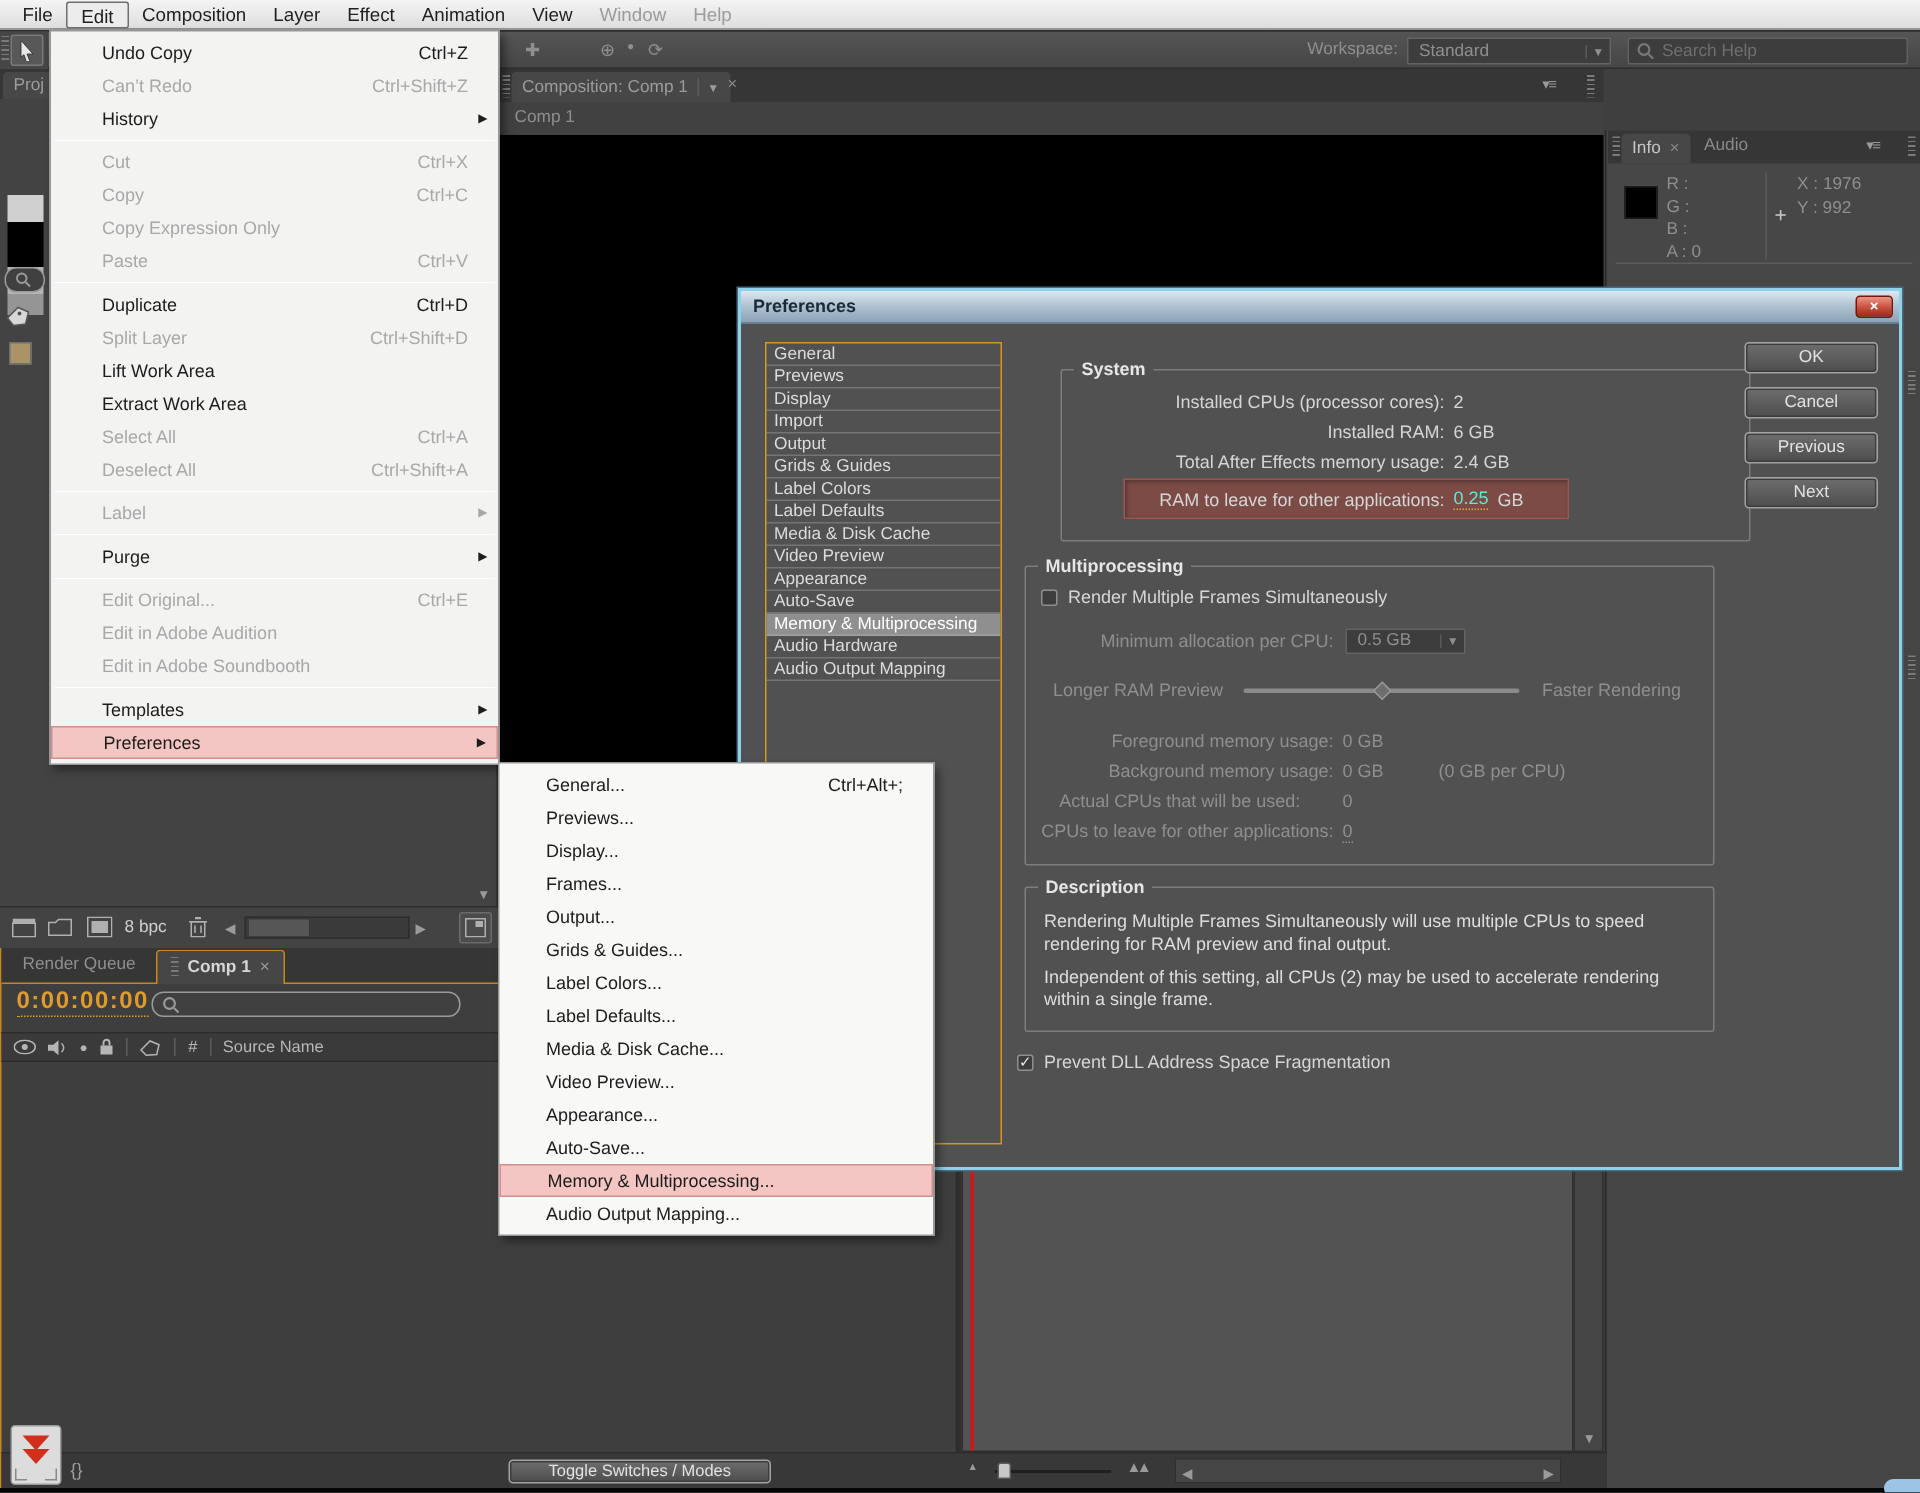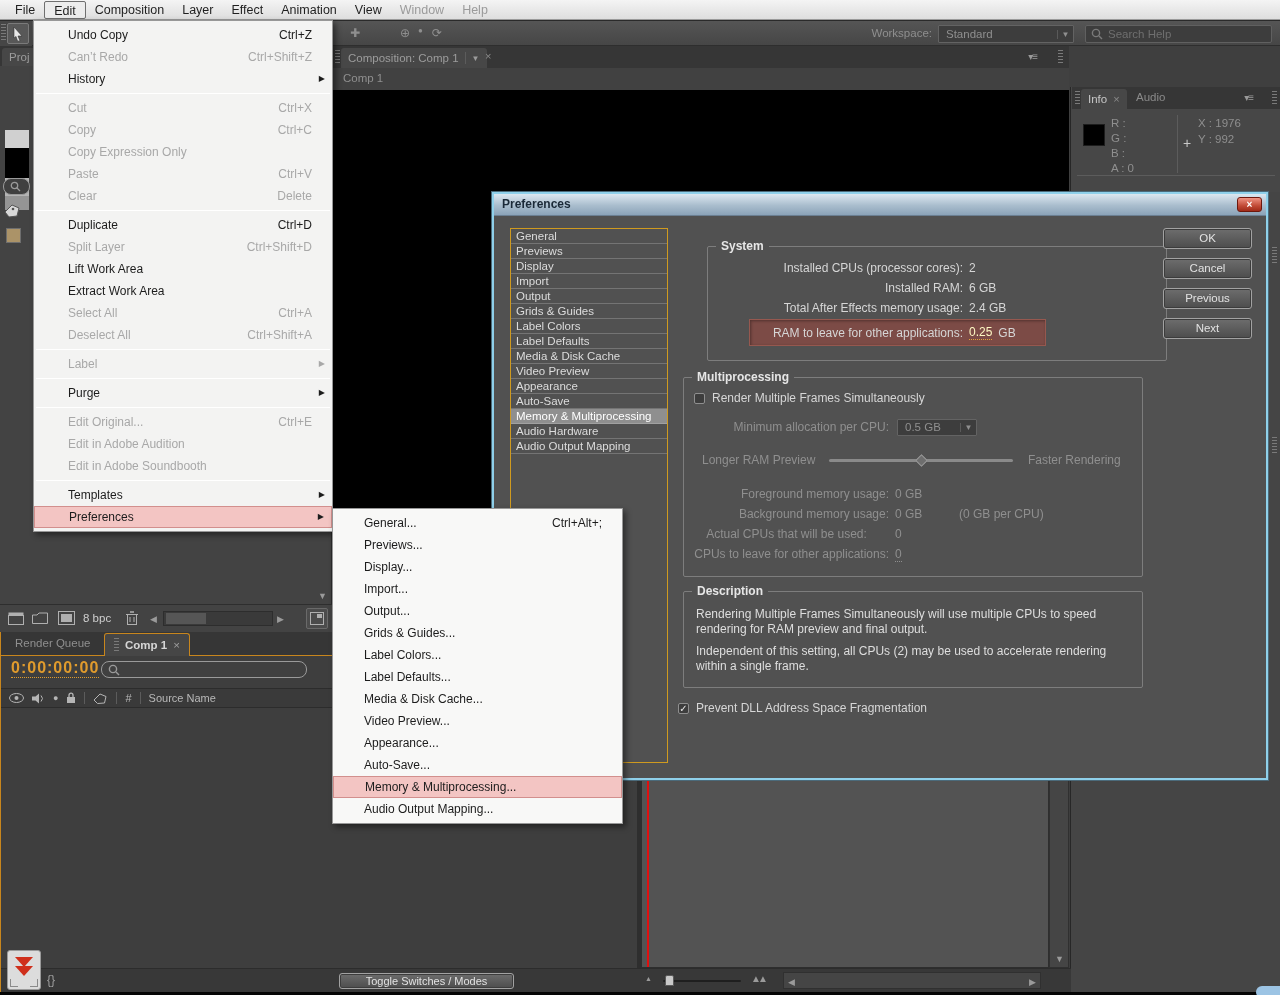--- a/index.html
+++ b/index.html
@@ -49,21 +49,21 @@
   .catlist { left:16px; top:34px; width:158px; height:535px; background:#515151; border:1px solid #cf9a1f; }
   .catitem { height:15px; line-height:14px; padding-left:5px; font-size:11.5px; color:#dcdcdc; border-bottom:1px solid rgba(210,210,210,.28); white-space:nowrap; overflow:hidden; }
   .catitem.sel { background:#8f8f8f; color:#fff; }
   .group { border:1px solid #7d7d7d; border-radius:2px; }
   .gtitle { position:absolute; top:-8px; left:8px; background:#515151; padding:0 5px; font-weight:bold; font-size:12px; color:#e6e6e6; }
   .row { position:absolute; display:flex; align-items:center; font-size:12px; }
   .rlabel { text-align:right; }
   .rval { margin-left:6px; }
   .grayed { color:#8f8f8f; }
   .ramhl { background:#7c4b46; border:1px solid #96584f; box-shadow:inset 1px 1px 3px rgba(0,0,0,.35); }
-  .editval { color:#fef9c3; border-bottom:1px dotted #e0a33c; }
+  .editval { color:#5eead4; border-bottom:1px dotted #e0a33c; }
   .dotted { border-bottom:1px dotted #8f8f8f; }
   .cb { width:11px; height:11px; background:#3d3d3d; border:1px solid #8f8f8f; border-radius:2px; display:inline-block; text-align:center; line-height:10px; font-size:10px; color:#e6e6e6; }
   .btn { left:669px; width:89px; height:21px; background:linear-gradient(#6d6d6d,#4d4d4d); border:1px solid #a2a2a2; box-shadow:inset 0 0 0 1px #3c3c3c; border-radius:3px; color:#e2e2e2; font-size:11.5px; text-align:center; line-height:19px; }
   .ddsmall { width:80px; height:17px; }
   .slidertrack { height:3px; background:#8a8a8a; border-radius:2px; }
   .sliderthumb { width:9px; height:9px; background:#6e6e6e; border:1px solid #9a9a9a; transform:rotate(45deg); }
   .desc { font-size:12px; color:#dedede; line-height:15px; }
 
   
   .tl-tab-active { background:#464646; border:1px solid #c8861d; border-bottom:none; color:#d6d6d6; }
@@ -422,24 +422,20 @@
         <span>Copy</span>
         <span class="msc">Ctrl+C</span>
       </div>
     <div class="mitem dis">
         <span>Copy Expression Only</span>
       </div>
     <div class="mitem dis">
         <span>Paste</span>
         <span class="msc">Ctrl+V</span>
       </div>
-    <div class="mitem dis">
-        <span>Clear</span>
-        <span class="msc">Delete</span>
-      </div>
     <div class="msep"></div>
     <div class="mitem">
         <span>Duplicate</span>
         <span class="msc">Ctrl+D</span>
       </div>
     <div class="mitem dis">
         <span>Split Layer</span>
         <span class="msc">Ctrl+Shift+D</span>
       </div>
     <div class="mitem">
@@ -493,21 +489,21 @@
         <span>General...</span>
         <span class="msc">Ctrl+Alt+;</span>
       </div>
     <div class="mitem">
         <span>Previews...</span>
       </div>
     <div class="mitem">
         <span>Display...</span>
       </div>
     <div class="mitem">
-        <span>Import...</span>
+        <span>Frames...</span>
       </div>
     <div class="mitem">
         <span>Output...</span>
       </div>
     <div class="mitem">
         <span>Grids &amp; Guides...</span>
       </div>
     <div class="mitem">
         <span>Label Colors...</span>
       </div>

